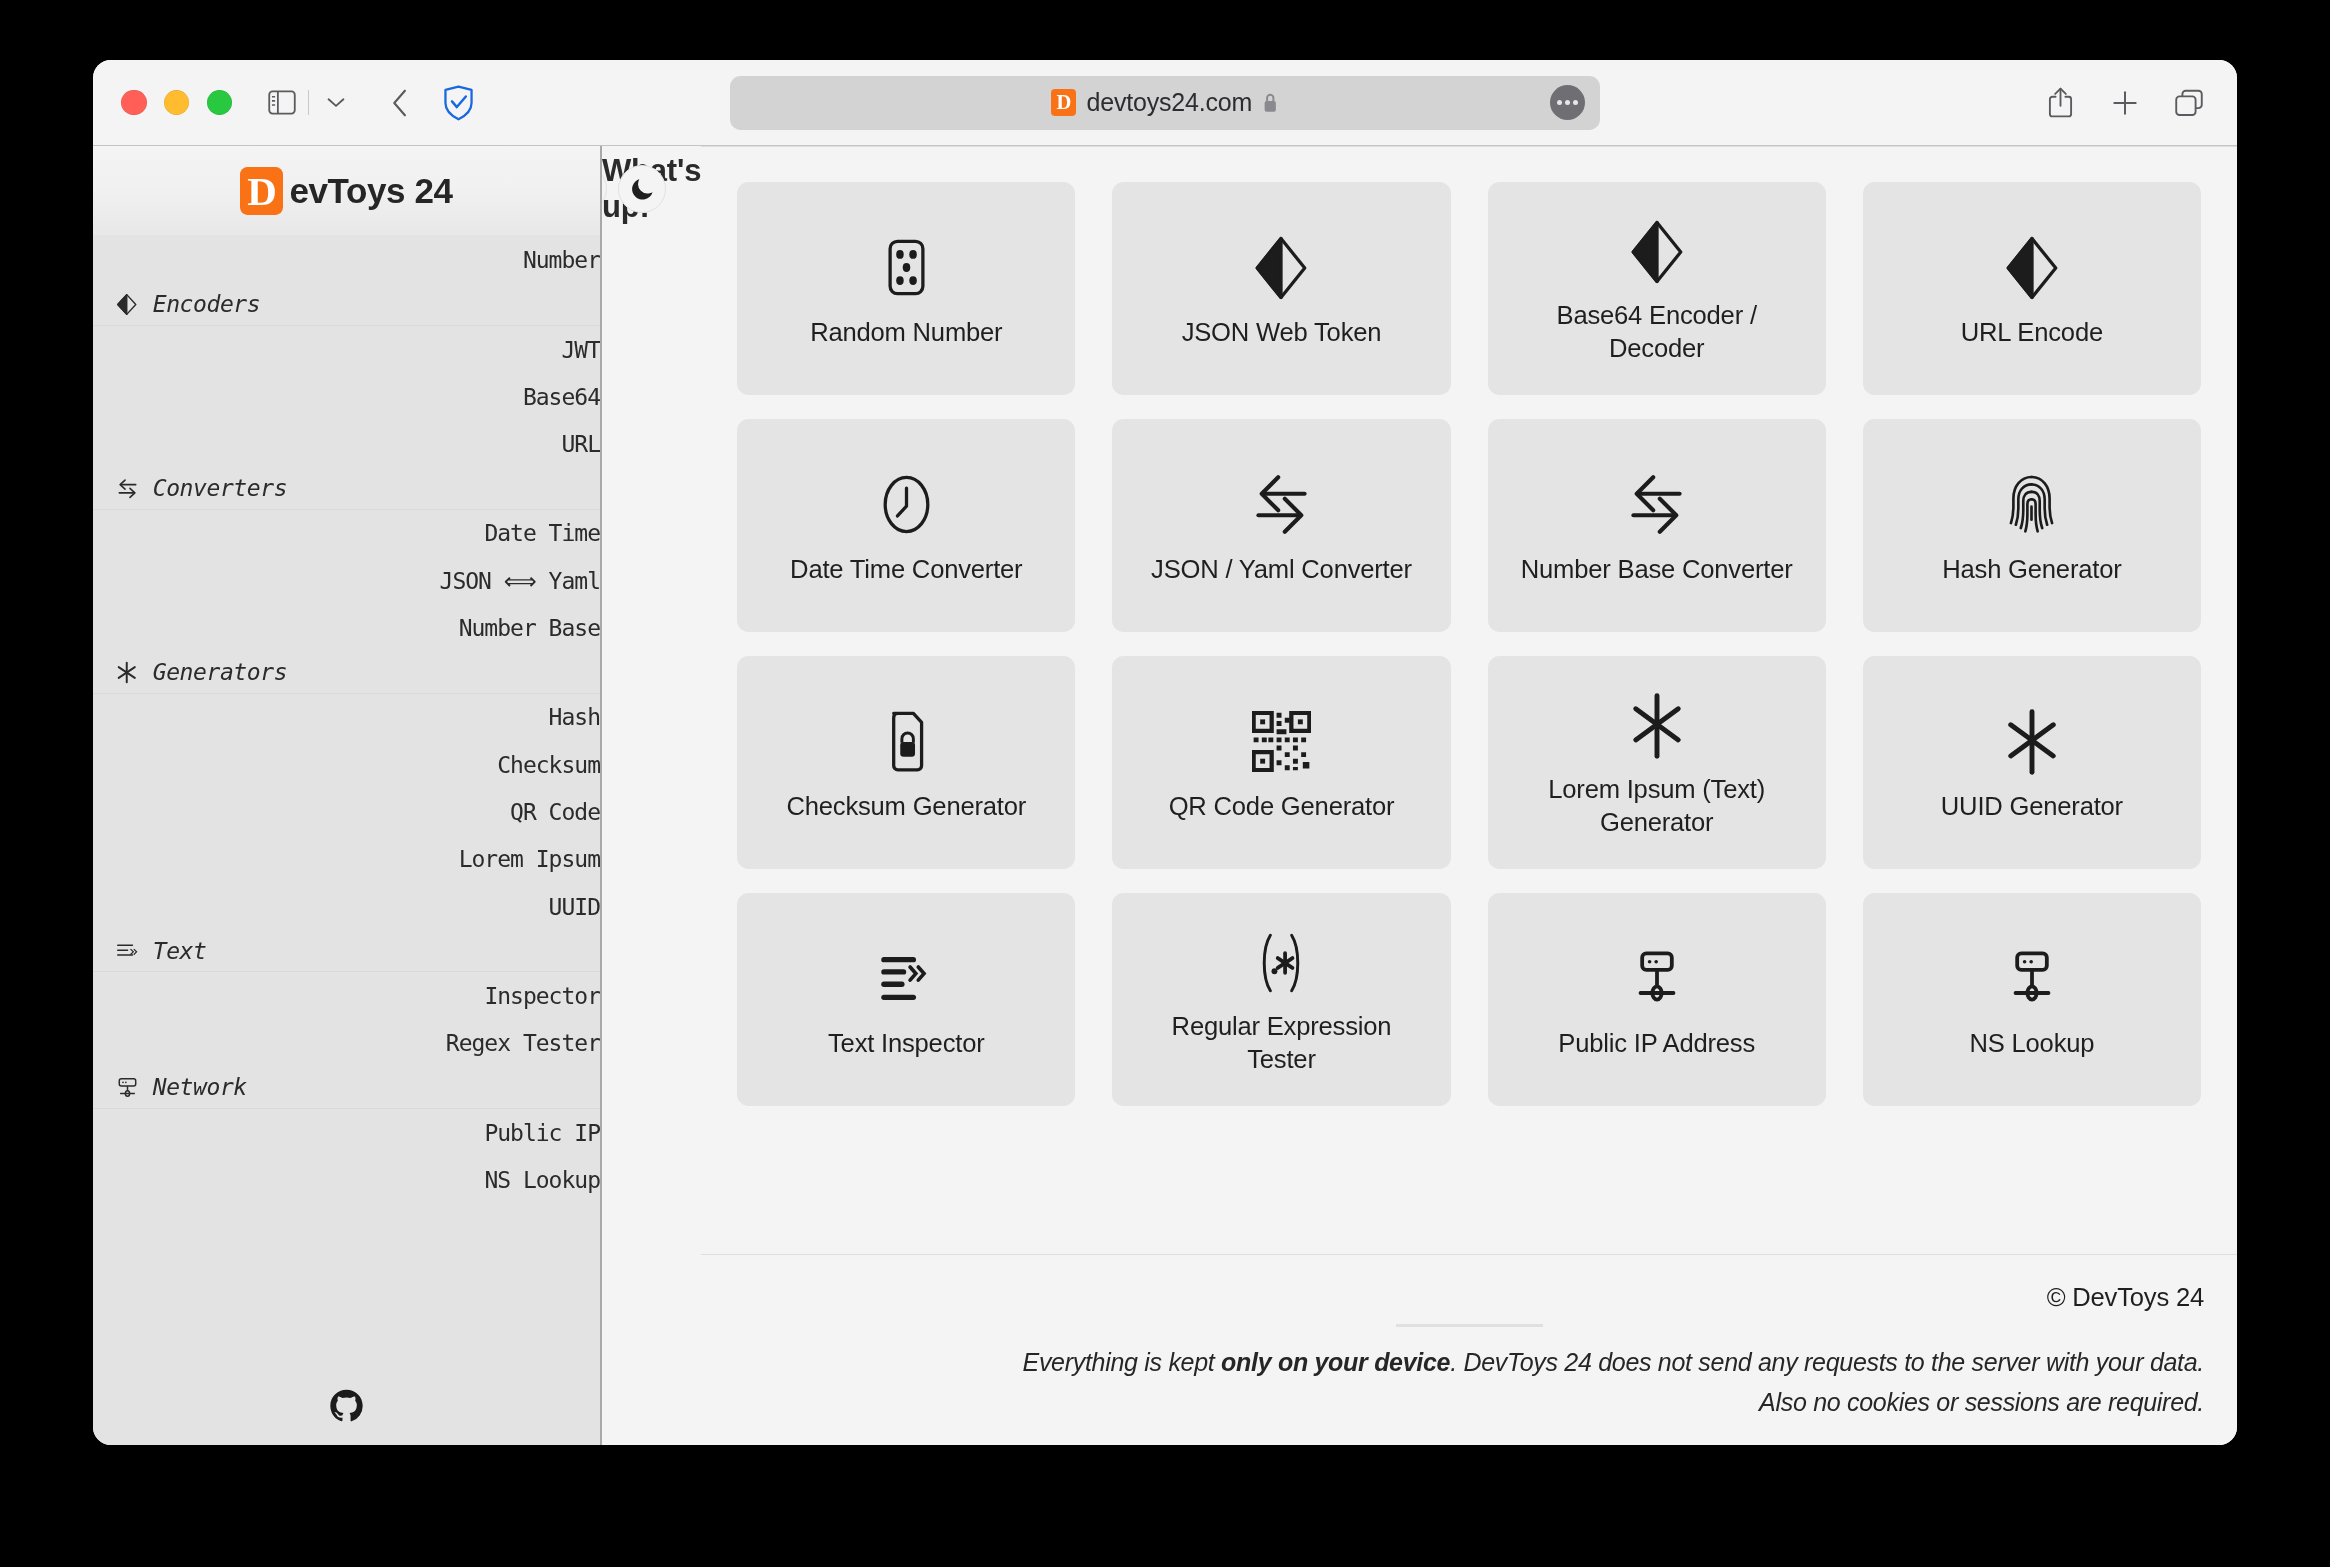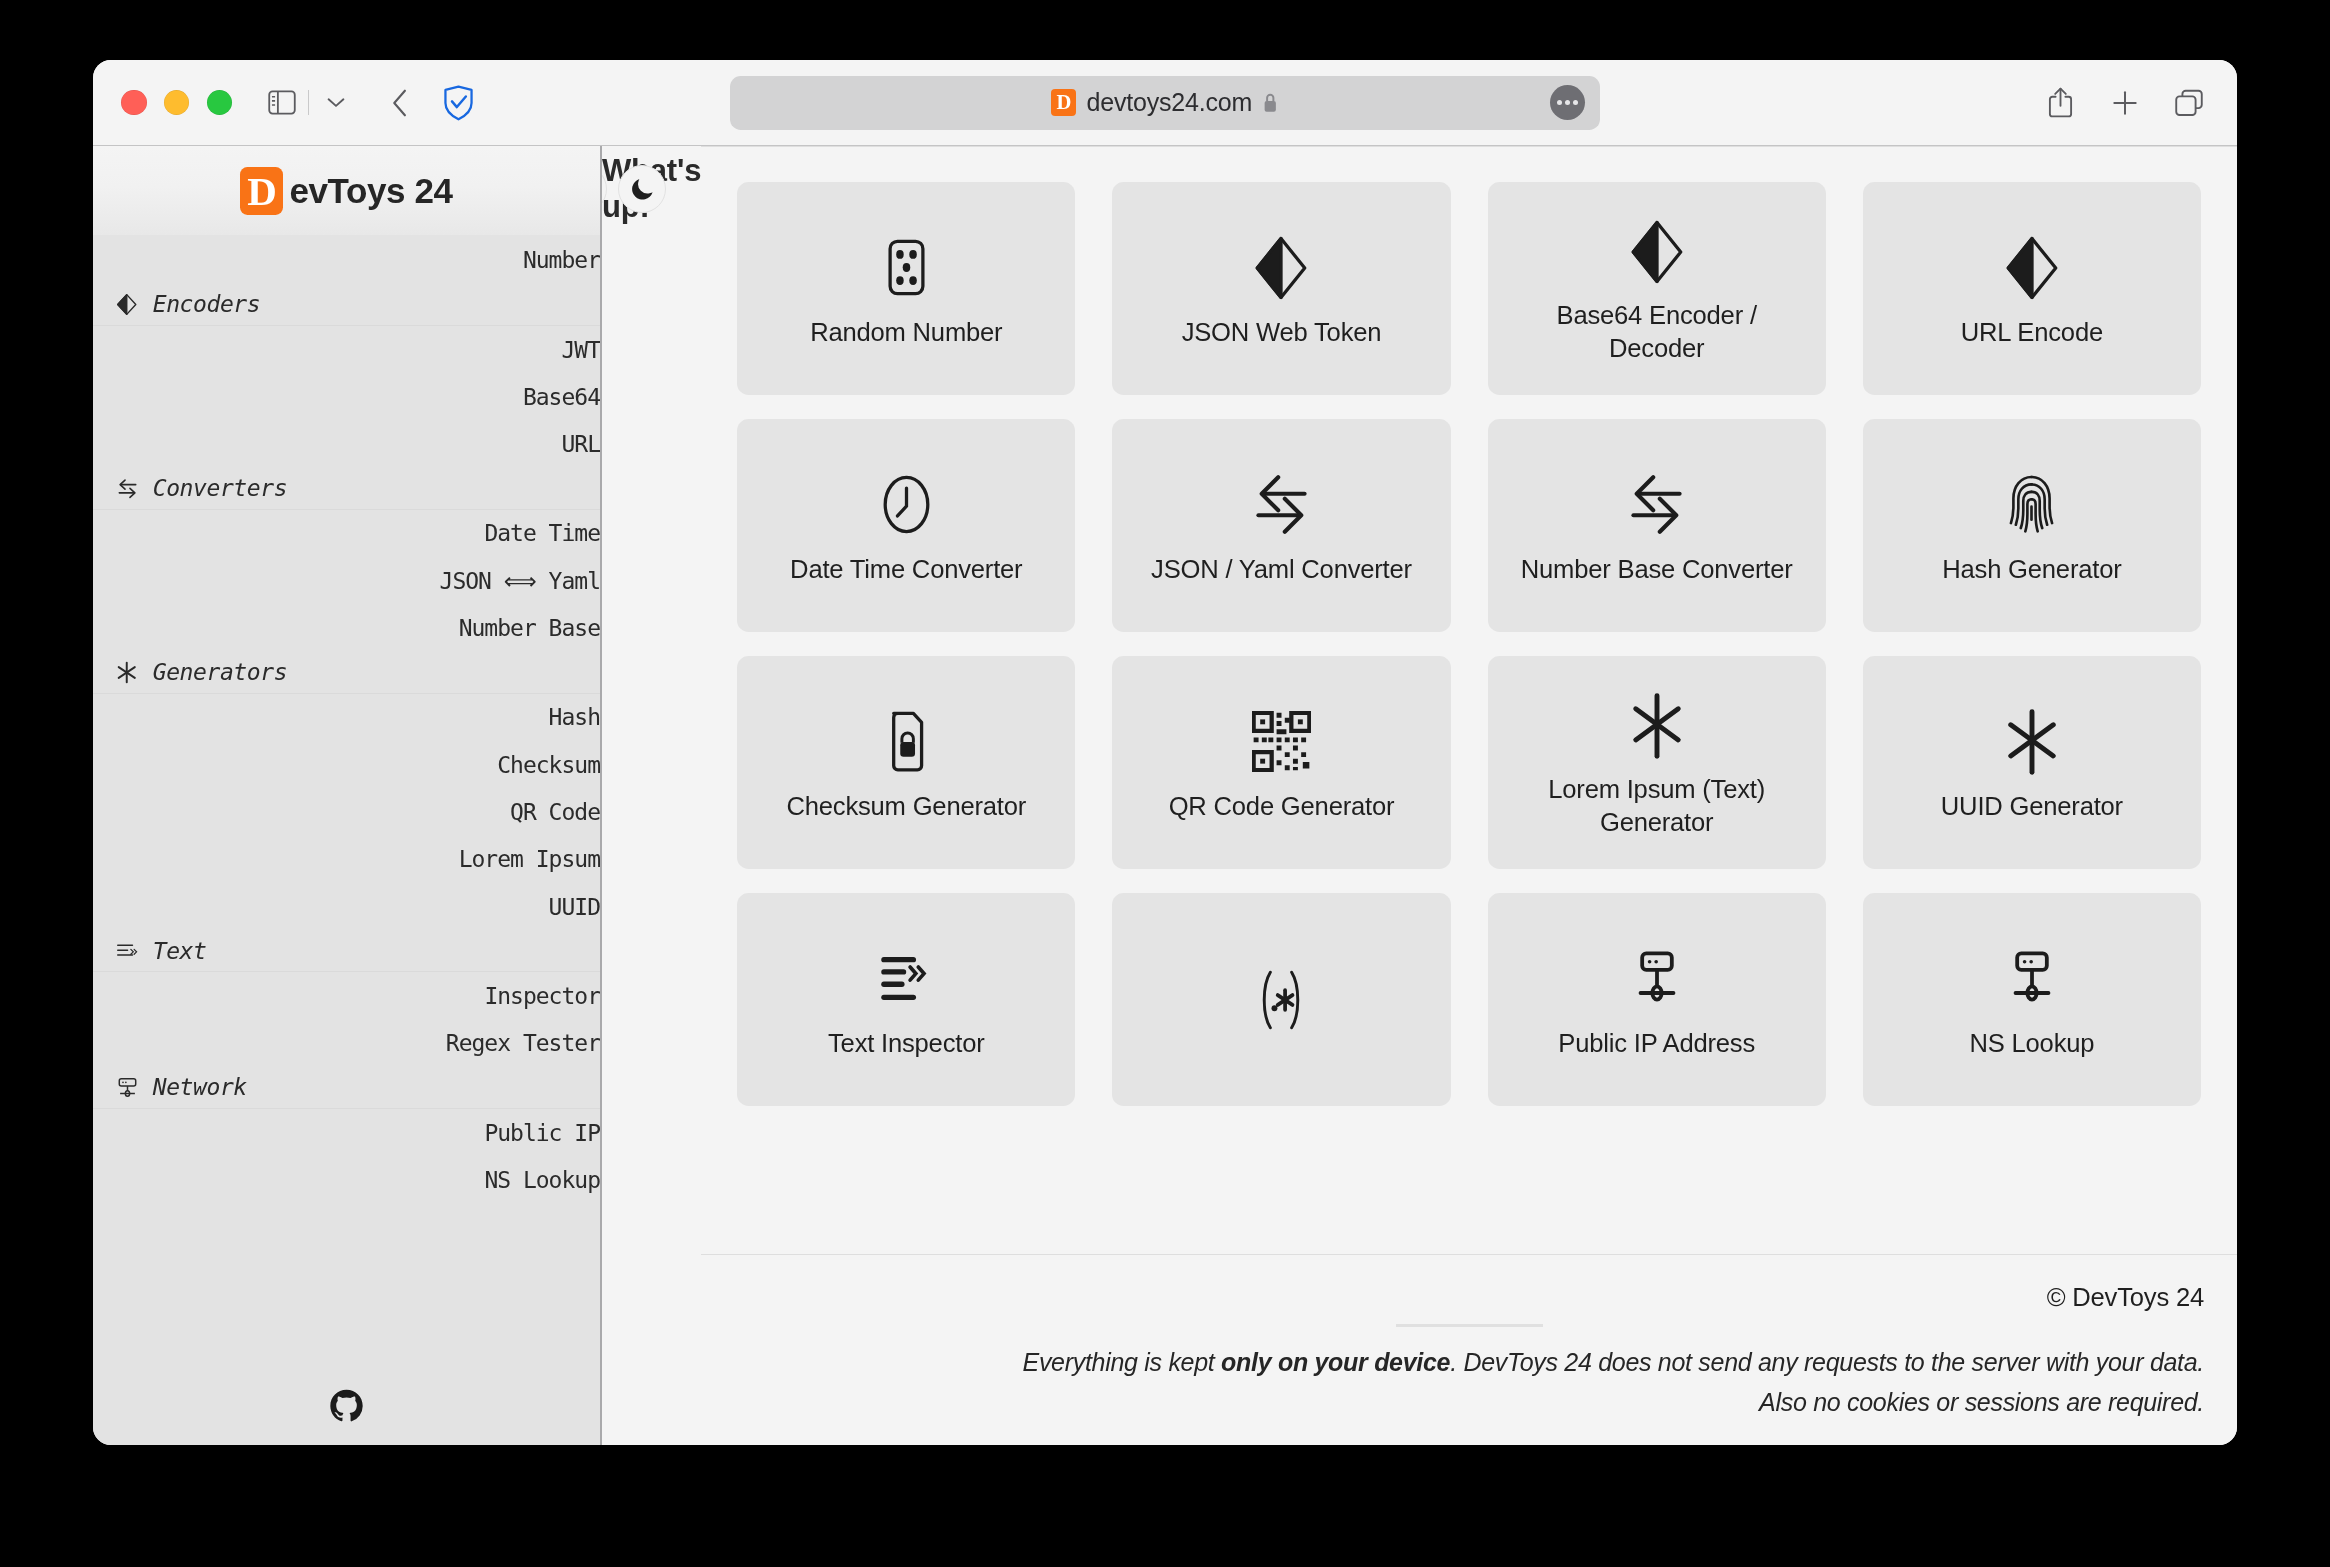--- a/index.html
+++ b/index.html
@@ -716,20 +716,21 @@
                 <path d="M20 6 C10 22 10 58 20 74"></path>
                 <path d="M46 6 C56 22 56 58 46 74"></path>
                 <circle cx="25" cy="50" r="3.6" fill="#1c1c1c" stroke="none"></circle>
                 <g stroke-width="4.6">
                   <line x1="38" y1="28" x2="38" y2="52"></line>
                   <line x1="29" y1="34" x2="47" y2="46"></line>
                   <line x1="47" y1="34" x2="29" y2="46"></line>
                 </g>
               </svg>
             </span>
+            <div class="card-label">Regular Expression Tester</div>
           </div>
 
           <div class="card">
             <span class="card-icon">
               <svg width="56" height="58" viewBox="0 0 68 70" fill="none" stroke="#1c1c1c" stroke-width="4.6" stroke-linejoin="round" stroke-linecap="round">
                 <rect x="16" y="4" width="36" height="20" rx="5"></rect>
                 <circle cx="25" cy="14" r="2.2" fill="#1c1c1c" stroke="none"></circle>
                 <circle cx="33" cy="14" r="2.2" fill="#1c1c1c" stroke="none"></circle>
                 <line x1="34" y1="24" x2="34" y2="44"></line>
                 <line x1="14" y1="52" x2="54" y2="52"></line>

